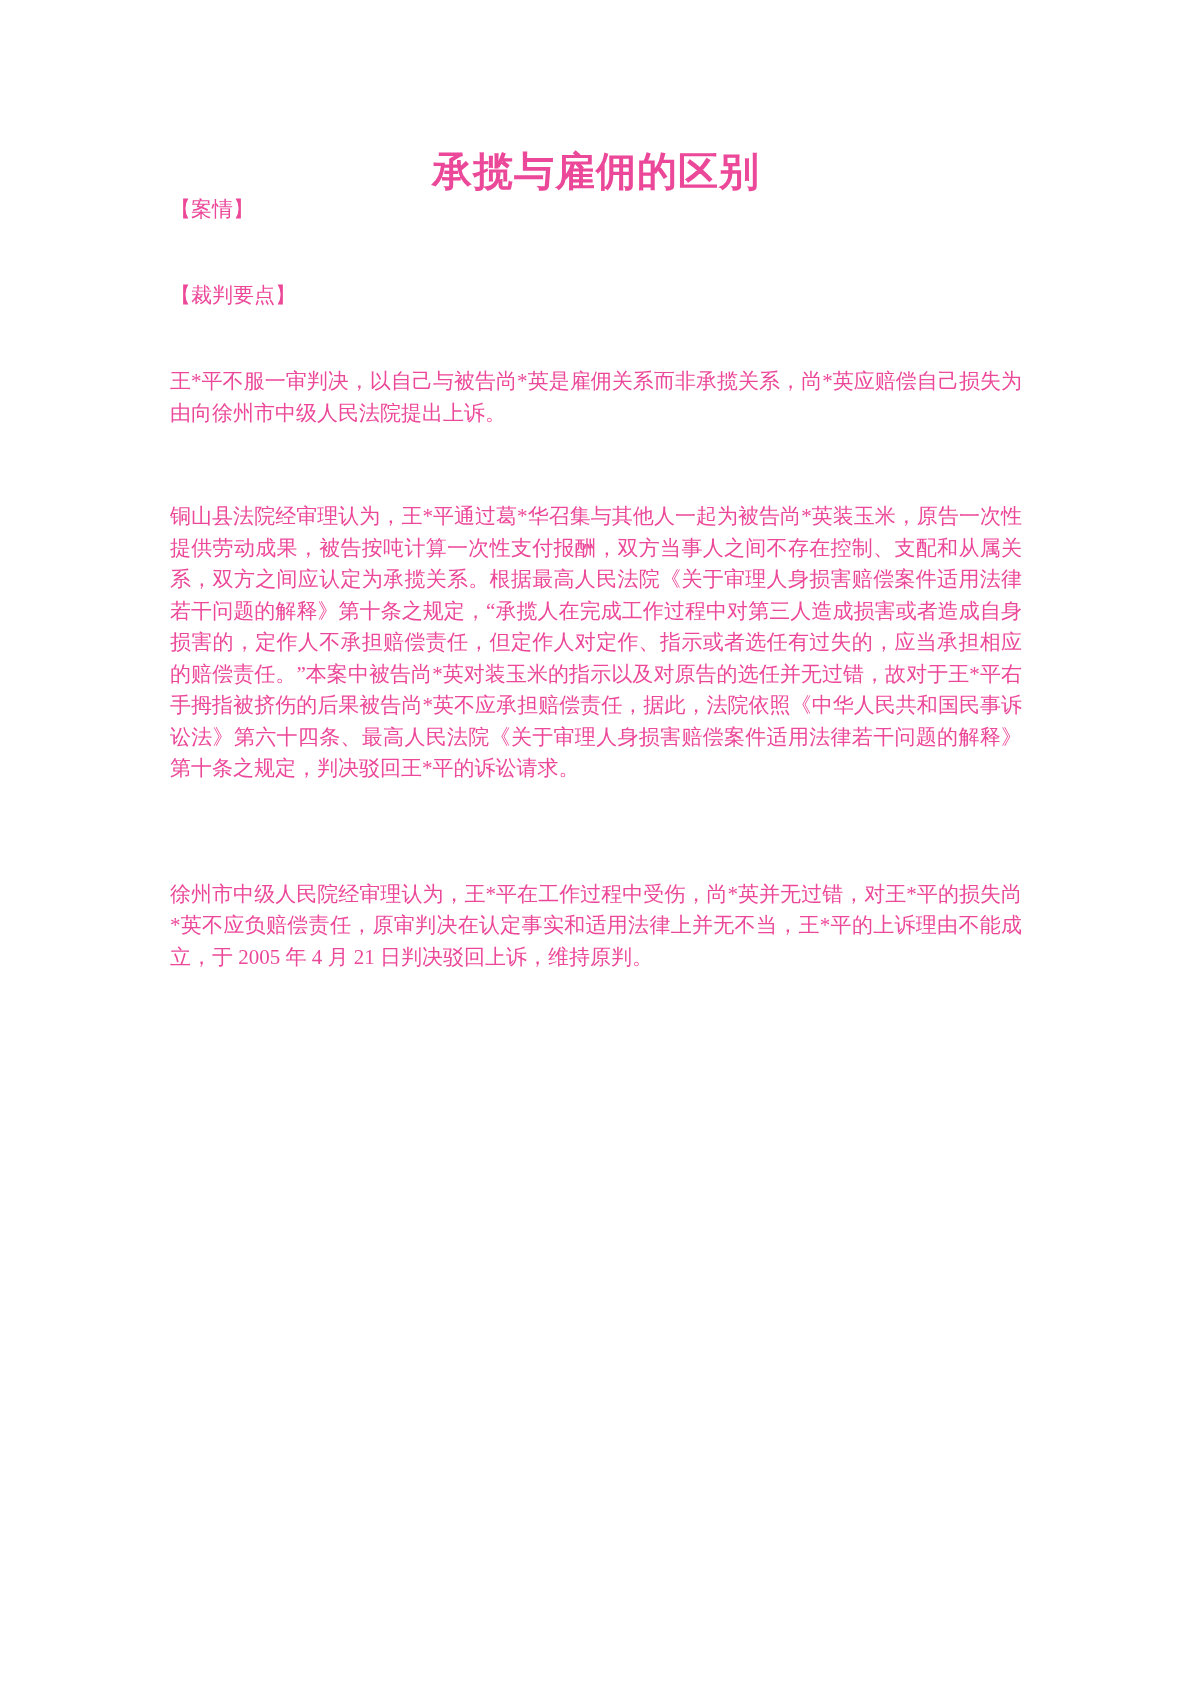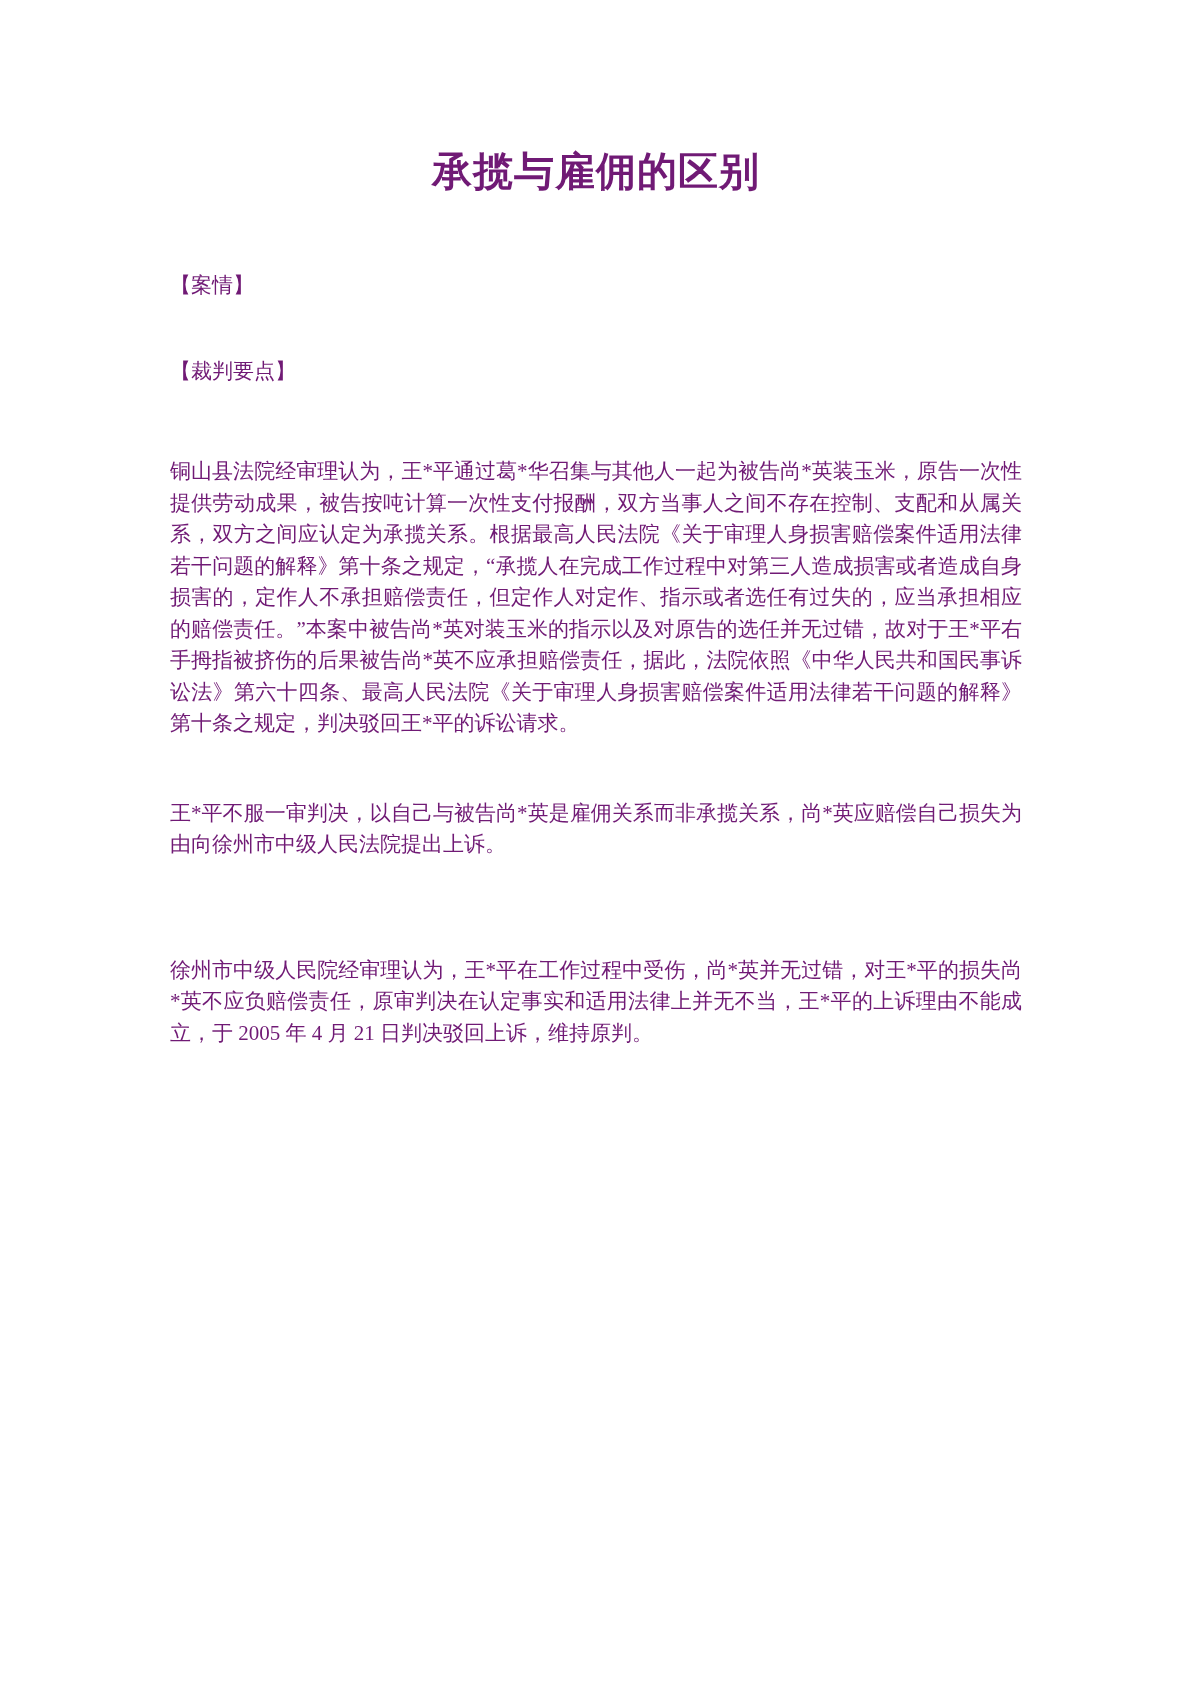--- a/index.html
+++ b/index.html
@@ -10,21 +10,21 @@
   .page {
     position: relative;
     width: 1190px;
     height: 1683px;
     margin: 0 auto;
     background: #ffffff;
     box-sizing: border-box;
     padding: 148px 168px 0 170px;
     overflow: hidden;
     font-family: "Liberation Serif", "DejaVu Serif", serif;
-    color: #701a75;
+    color: #ec4899;
   }
   .doc-title {
     margin: 0;
     font-size: 40px;
     line-height: 48px;
     font-weight: bold;
     text-align: center;
     letter-spacing: 1px;
   }
   .sec-heading {
@@ -35,21 +35,21 @@
   }
   .body-para {
     margin: 0;
     font-size: 21px;
     line-height: 31.5px;
     text-align: justify;
     text-justify: inter-ideograph;
     word-break: break-all;
   }
   
-  .mt-h-case     { margin-top: 76px; }
+  .mt-h-case     { }
   .mt-p-case     { margin-top: 80px; }
   .mt-h-holding  { margin-top: 60px; }
   .mt-p-holding1 { margin-top: 72px; }
   .mt-p-holding2 { margin-top: 58px; }
   .mt-p-holding3 { margin-top: 94px; }
   .mt-h-analysis { margin-top: 59px; }
   .mt-p-analysis { margin-top: 71px; }
 </style>
 </head>
 <body>
@@ -57,19 +57,19 @@
 <div class="page">
 
   <h1 class="doc-title">承揽与雇佣的区别</h1>
 
   <section>
     <h2 class="sec-heading mt-h-case">【案情】</h2>
   </section>
 
   <section>
     <h2 class="sec-heading mt-h-holding">【裁判要点】</h2>
+    <p class="body-para mt-p-holding2">王*平不服一审判决，以自己与被告尚*英是雇佣关系而非承揽关系，尚*英应赔偿自己损失为由向徐州市中级人民法院提出上诉。</p>
     <p class="body-para mt-p-holding1">铜山县法院经审理认为，王*平通过葛*华召集与其他人一起为被告尚*英装玉米，原告一次性提供劳动成果，被告按吨计算一次性支付报酬，双方当事人之间不存在控制、支配和从属关系，双方之间应认定为承揽关系。根据最高人民法院《关于审理人身损害赔偿案件适用法律若干问题的解释》第十条之规定，“承揽人在完成工作过程中对第三人造成损害或者造成自身损害的，定作人不承担赔偿责任，但定作人对定作、指示或者选任有过失的，应当承担相应的赔偿责任。”本案中被告尚*英对装玉米的指示以及对原告的选任并无过错，故对于王*平右手拇指被挤伤的后果被告尚*英不应承担赔偿责任，据此，法院依照《中华人民共和国民事诉讼法》第六十四条、最高人民法院《关于审理人身损害赔偿案件适用法律若干问题的解释》第十条之规定，判决驳回王*平的诉讼请求。</p>
-    <p class="body-para mt-p-holding2">王*平不服一审判决，以自己与被告尚*英是雇佣关系而非承揽关系，尚*英应赔偿自己损失为由向徐州市中级人民法院提出上诉。</p>
     <p class="body-para mt-p-holding3">徐州市中级人民院经审理认为，王*平在工作过程中受伤，尚*英并无过错，对王*平的损失尚*英不应负赔偿责任，原审判决在认定事实和适用法律上并无不当，王*平的上诉理由不能成立，于 2005 年 4 月 21 日判决驳回上诉，维持原判。</p>
   </section>
 
 
 </div>
 
 </body></html>

